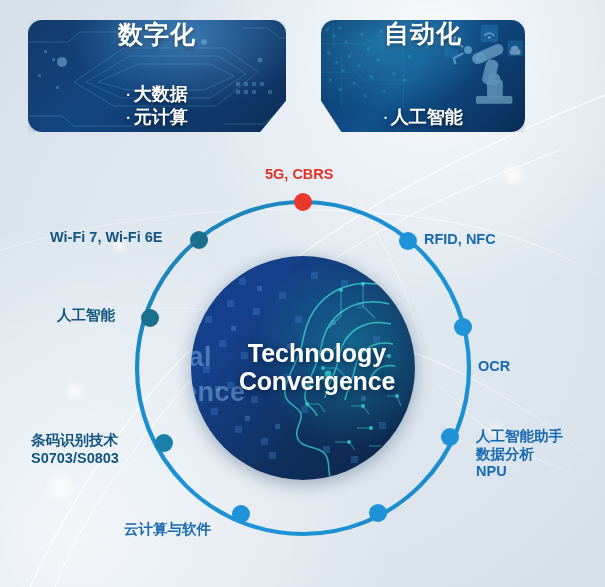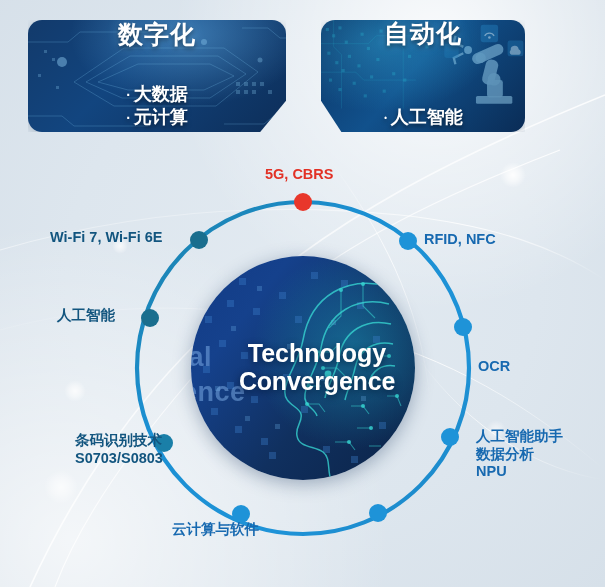--- a/index.html
+++ b/index.html
@@ -382,26 +382,26 @@
         <circle cx="463" cy="187" r="9" fill="#1e93d8"></circle>
         <circle cx="408" cy="101" r="9" fill="#1e93d8"></circle>
       </svg>
 
     <div class="ring-label accent" style="left:265px;top:26px;">5G, CBRS</div>
 
     <div class="ring-label dark" style="left:50px;top:89px;">Wi-Fi 7, Wi-Fi 6E</div>
 
     <div class="ring-label dark" style="left:57px;top:167px;">人工智能</div>
 
-    <div class="ring-label dark" style="left:31px;top:292px;text-align:left;margin-left:44px;">
+    <div class="ring-label dark" style="left:31px;top:292px;text-align:left;">
       <div>条码识别技术</div>
       <div>S0703/S0803</div>
     </div>
 
-    <div class="ring-label" style="left:124px;top:381px;margin-left:48px;">云计算与软件</div>
+    <div class="ring-label" style="left:124px;top:381px;">云计算与软件</div>
 
 
     <div class="ring-label" style="left:476px;top:288px;">
       <div>人工智能助手</div>
       <div>数据分析</div>
       <div>NPU</div>
     </div>
 
     <div class="ring-label" style="left:478px;top:178px;margin-top:40px;">OCR</div>
 

